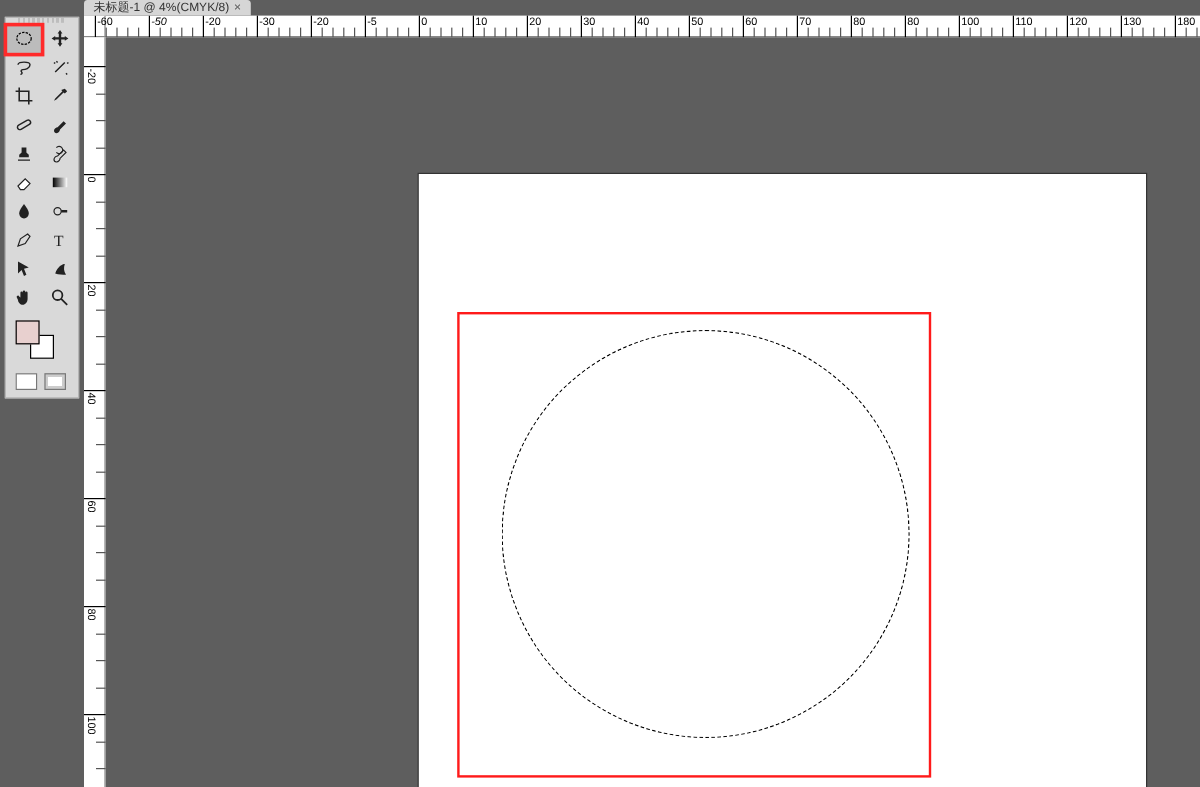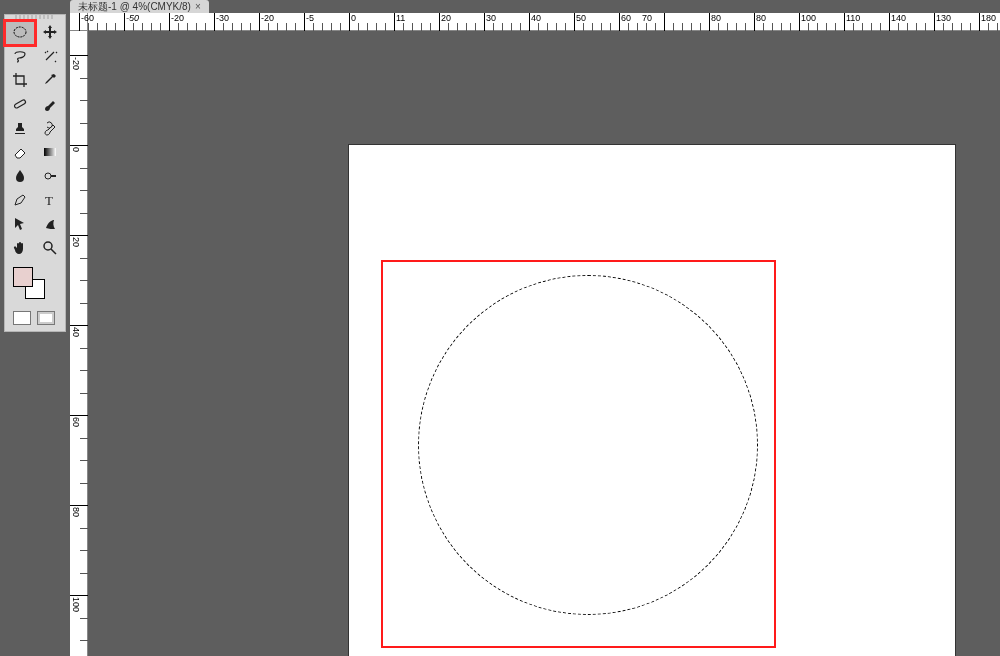--- a/index.html
+++ b/index.html
@@ -384,21 +384,21 @@
       <div class="htick-minor" style="left: 234px;"></div>
       <div class="htick-minor" style="left: 243px;"></div>
       <div class="htick-minor" style="left: 252px;"></div>
       <div class="htick-major" style="left: 261px;"></div>
       <div class="htick-label" style="left: 261px;">0</div>
       <div class="htick-minor" style="left: 270px;"></div>
       <div class="htick-minor" style="left: 279px;"></div>
       <div class="htick-minor" style="left: 288px;"></div>
       <div class="htick-minor" style="left: 297px;"></div>
       <div class="htick-major" style="left: 306px;"></div>
-      <div class="htick-label" style="left: 306px;">11</div>
+      <div class="htick-label" style="left: 306px;">10</div>
       <div class="htick-minor" style="left: 315px;"></div>
       <div class="htick-minor" style="left: 324px;"></div>
       <div class="htick-minor" style="left: 333px;"></div>
       <div class="htick-minor" style="left: 342px;"></div>
       <div class="htick-major" style="left: 351px;"></div>
       <div class="htick-label" style="left: 351px;">20</div>
       <div class="htick-minor" style="left: 360px;"></div>
       <div class="htick-minor" style="left: 369px;"></div>
       <div class="htick-minor" style="left: 378px;"></div>
       <div class="htick-minor" style="left: 387px;"></div>
@@ -420,21 +420,21 @@
       <div class="htick-minor" style="left: 504px;"></div>
       <div class="htick-minor" style="left: 513px;"></div>
       <div class="htick-minor" style="left: 522px;"></div>
       <div class="htick-major" style="left: 531px;"></div>
       <div class="htick-label" style="left: 531px;">60</div>
       <div class="htick-minor" style="left: 540px;"></div>
       <div class="htick-minor" style="left: 549px;"></div>
       <div class="htick-minor" style="left: 558px;"></div>
       <div class="htick-minor" style="left: 567px;"></div>
       <div class="htick-major" style="left: 576px;"></div>
-      <div class="htick-label" style="left: 552px;">70</div>
+      <div class="htick-label" style="left: 576px;">70</div>
       <div class="htick-minor" style="left: 585px;"></div>
       <div class="htick-minor" style="left: 594px;"></div>
       <div class="htick-minor" style="left: 603px;"></div>
       <div class="htick-minor" style="left: 612px;"></div>
       <div class="htick-major" style="left: 621px;"></div>
       <div class="htick-label" style="left: 621px;">80</div>
       <div class="htick-minor" style="left: 630px;"></div>
       <div class="htick-minor" style="left: 639px;"></div>
       <div class="htick-minor" style="left: 648px;"></div>
       <div class="htick-minor" style="left: 657px;"></div>
@@ -450,21 +450,21 @@
       <div class="htick-minor" style="left: 729px;"></div>
       <div class="htick-minor" style="left: 738px;"></div>
       <div class="htick-minor" style="left: 747px;"></div>
       <div class="htick-major" style="left: 756px;"></div>
       <div class="htick-label" style="left: 756px;">110</div>
       <div class="htick-minor" style="left: 765px;"></div>
       <div class="htick-minor" style="left: 774px;"></div>
       <div class="htick-minor" style="left: 783px;"></div>
       <div class="htick-minor" style="left: 792px;"></div>
       <div class="htick-major" style="left: 801px;"></div>
-      <div class="htick-label" style="left: 801px;">140</div>
+      <div class="htick-label" style="left: 801px;">120</div>
       <div class="htick-minor" style="left: 810px;"></div>
       <div class="htick-minor" style="left: 819px;"></div>
       <div class="htick-minor" style="left: 828px;"></div>
       <div class="htick-minor" style="left: 837px;"></div>
       <div class="htick-major" style="left: 846px;"></div>
       <div class="htick-label" style="left: 846px;">130</div>
       <div class="htick-minor" style="left: 855px;"></div>
       <div class="htick-minor" style="left: 864px;"></div>
       <div class="htick-minor" style="left: 873px;"></div>
       <div class="htick-minor" style="left: 882px;"></div>

